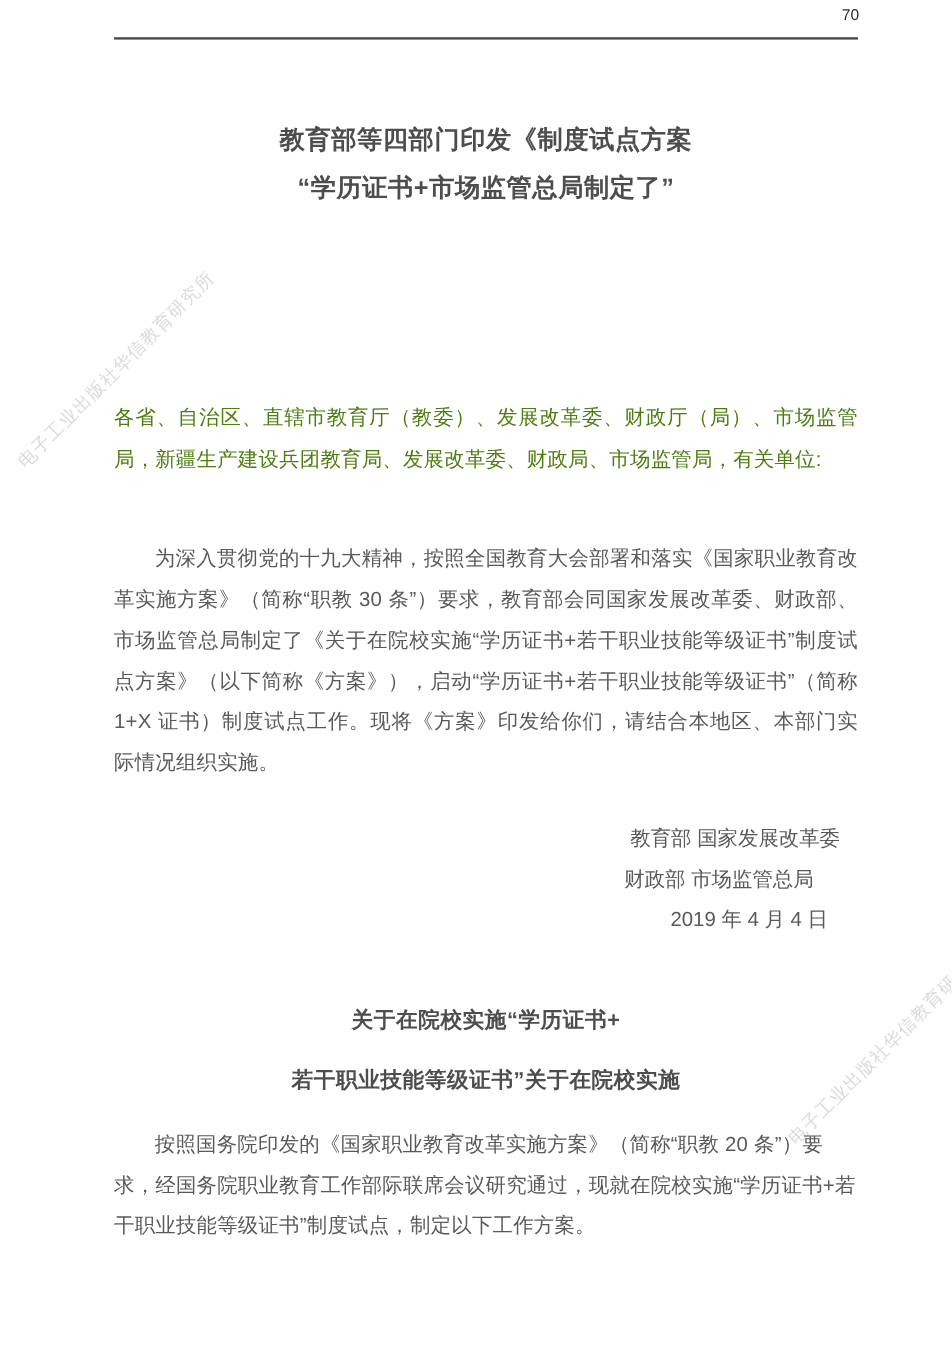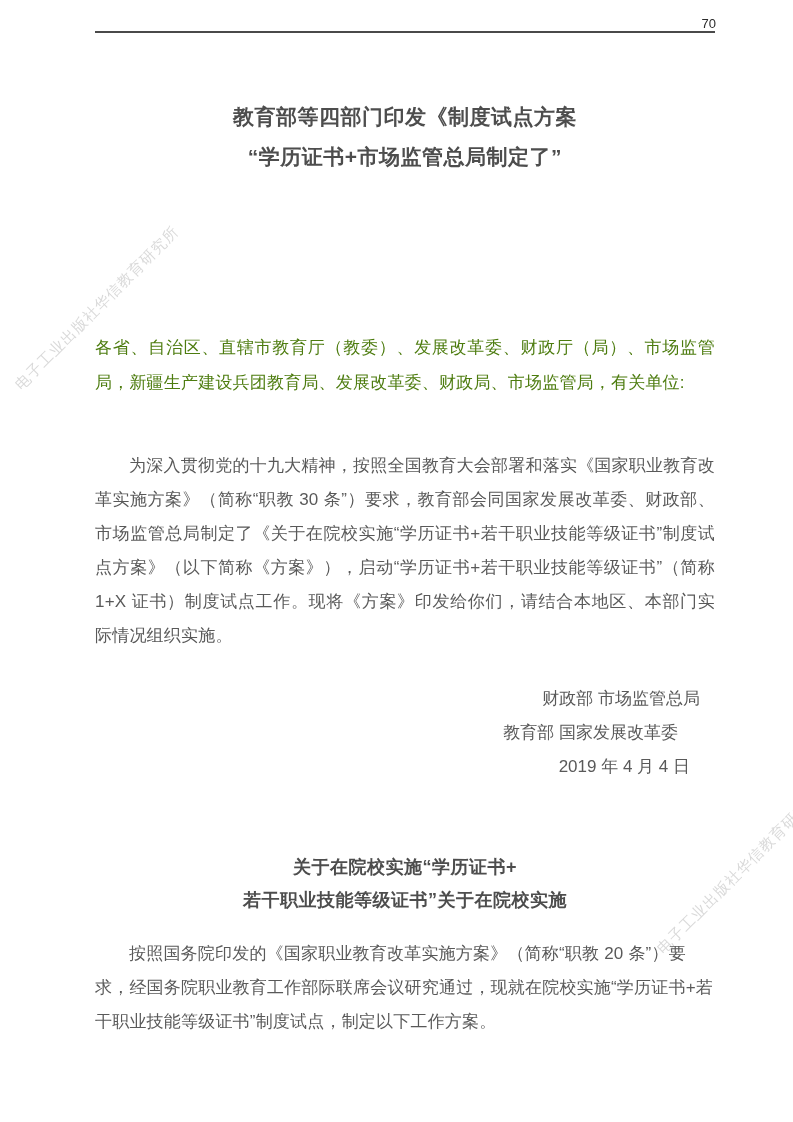--- a/index.html
+++ b/index.html
@@ -10,21 +10,21 @@
     position: relative;
     width: 793px;
     height: 1122px;
     background: #ffffff;
     overflow: hidden;
   }
 
   
   .page-number {
     position: absolute;
-    top: 16px;
+    top: 5px;
     right: 77px;
     font-size: 13px;
     color: #2b2b2b;
     margin-left: 12px;
   }
   .header-rule {
     position: absolute;
     top: 31px;
     left: 95px;
     width: 620px;
@@ -99,21 +99,21 @@
   .signature .sig-line:nth-child(3) { padding-right: 25px; }
 
   .plan-title {
     text-align: center;
     font-size: 18px;
     font-weight: bold;
     line-height: 24px;
     color: #4d4d4d;
     letter-spacing: 0.5px;
   }
-  .plan-title-1 { top: 838px; margin-top: 17px; }
+  .plan-title-1 { top: 838px; }
   .plan-title-2 { top: 888px; }
 
   .plan-intro {
     top: 937px;
     font-size: 17px;
     line-height: 34px;
     color: #595959;
     text-indent: 2em;
     letter-spacing: 0.2px;
   }
@@ -133,22 +133,22 @@
     <div>教育部等四部门印发《制度试点方案</div>
     <div>“学历证书+市场监管总局制定了”</div>
   </div>
 
 
   <div class="block salutation">各省、自治区、直辖市教育厅（教委）、发展改革委、财政厅（局）、市场监管局，新疆生产建设兵团教育局、发展改革委、财政局、市场监管局，有关单位:</div>
 
   <div class="block notice-body">为深入贯彻党的十九大精神，按照全国教育大会部署和落实《国家职业教育改革实施方案》（简称“职教 30 条”）要求，教育部会同国家发展改革委、财政部、市场监管总局制定了《关于在院校实施“学历证书+若干职业技能等级证书”制度试点方案》（以下简称《方案》），启动“学历证书+若干职业技能等级证书”（简称 1+X 证书）制度试点工作。现将《方案》印发给你们，请结合本地区、本部门实际情况组织实施。</div>
 
   <div class="block signature">
+    <div class="sig-line">教育部 国家发展改革委</div>
     <div class="sig-line">财政部 市场监管总局</div>
-    <div class="sig-line">教育部 国家发展改革委</div>
     <div class="sig-line">2019 年 4 月 4 日</div>
   </div>
 
   <div class="block plan-title plan-title-1">关于在院校实施“学历证书+</div>
   <div class="block plan-title plan-title-2">若干职业技能等级证书”关于在院校实施</div>
 
   <div class="block plan-intro">按照国务院印发的《国家职业教育改革实施方案》（简称“职教 20 条”）要求，经国务院职业教育工作部际联席会议研究通过，现就在院校实施“学历证书+若干职业技能等级证书”制度试点，制定以下工作方案。</div>
 
 </div>
 

